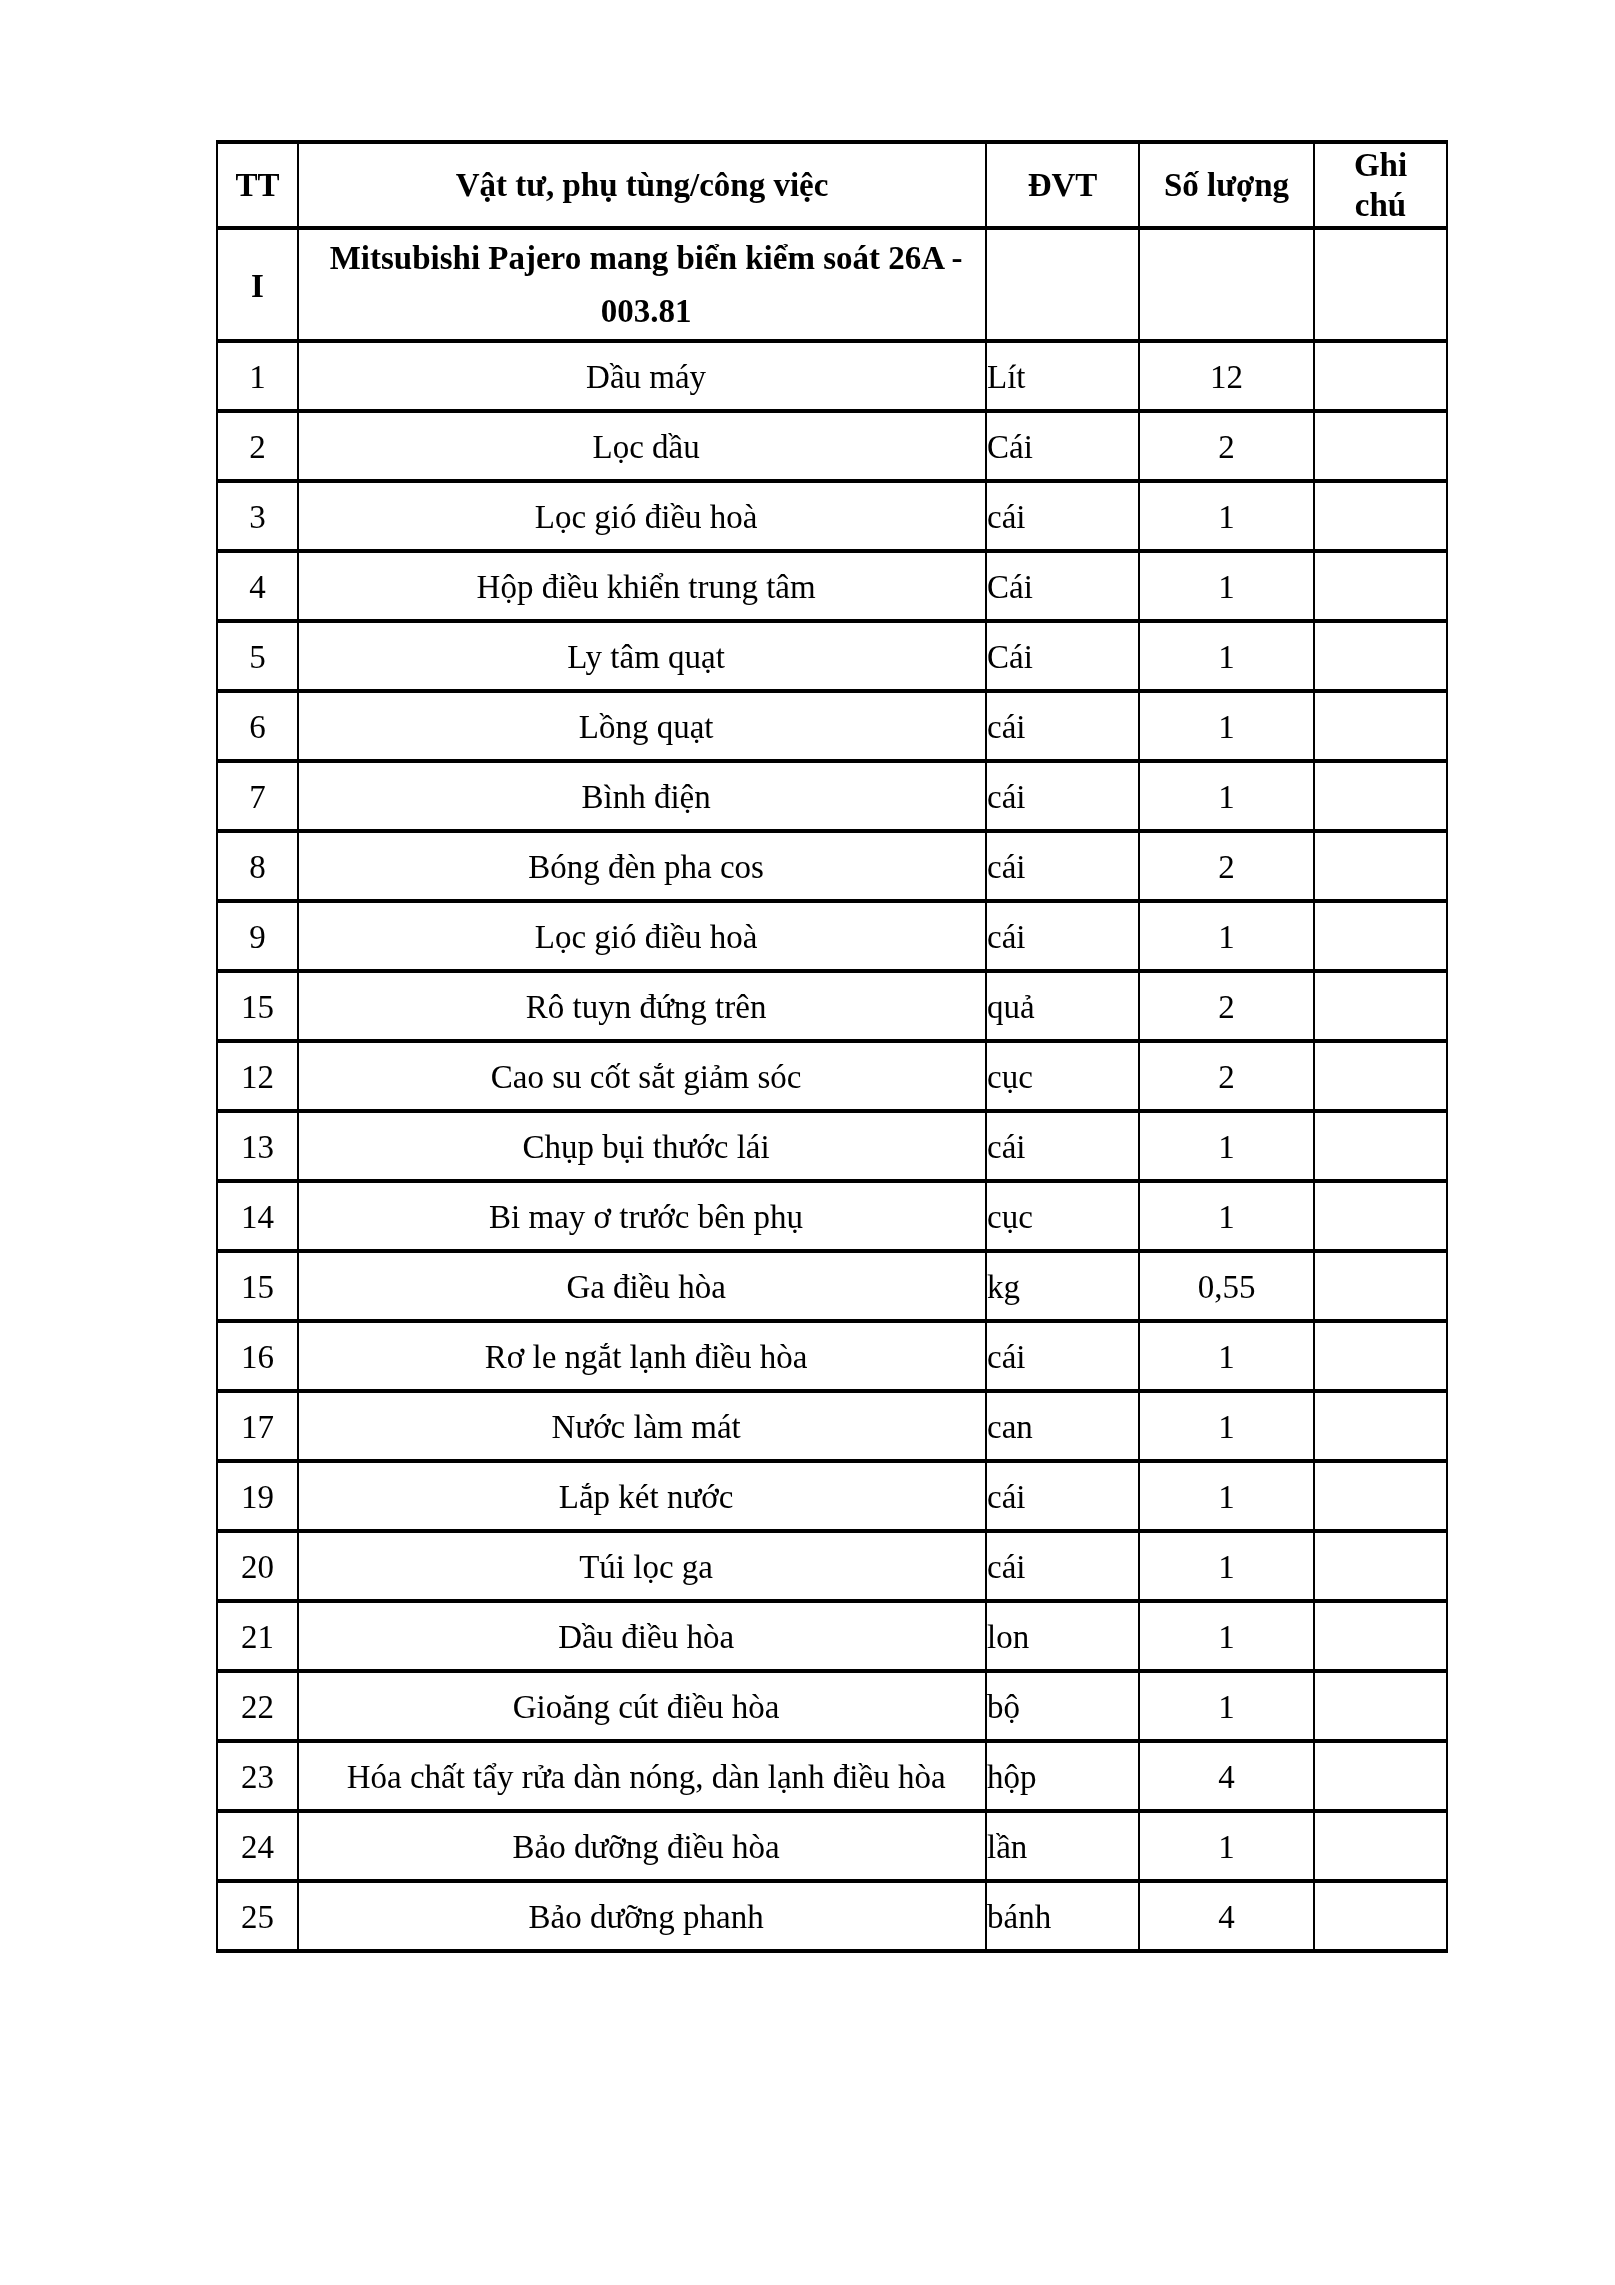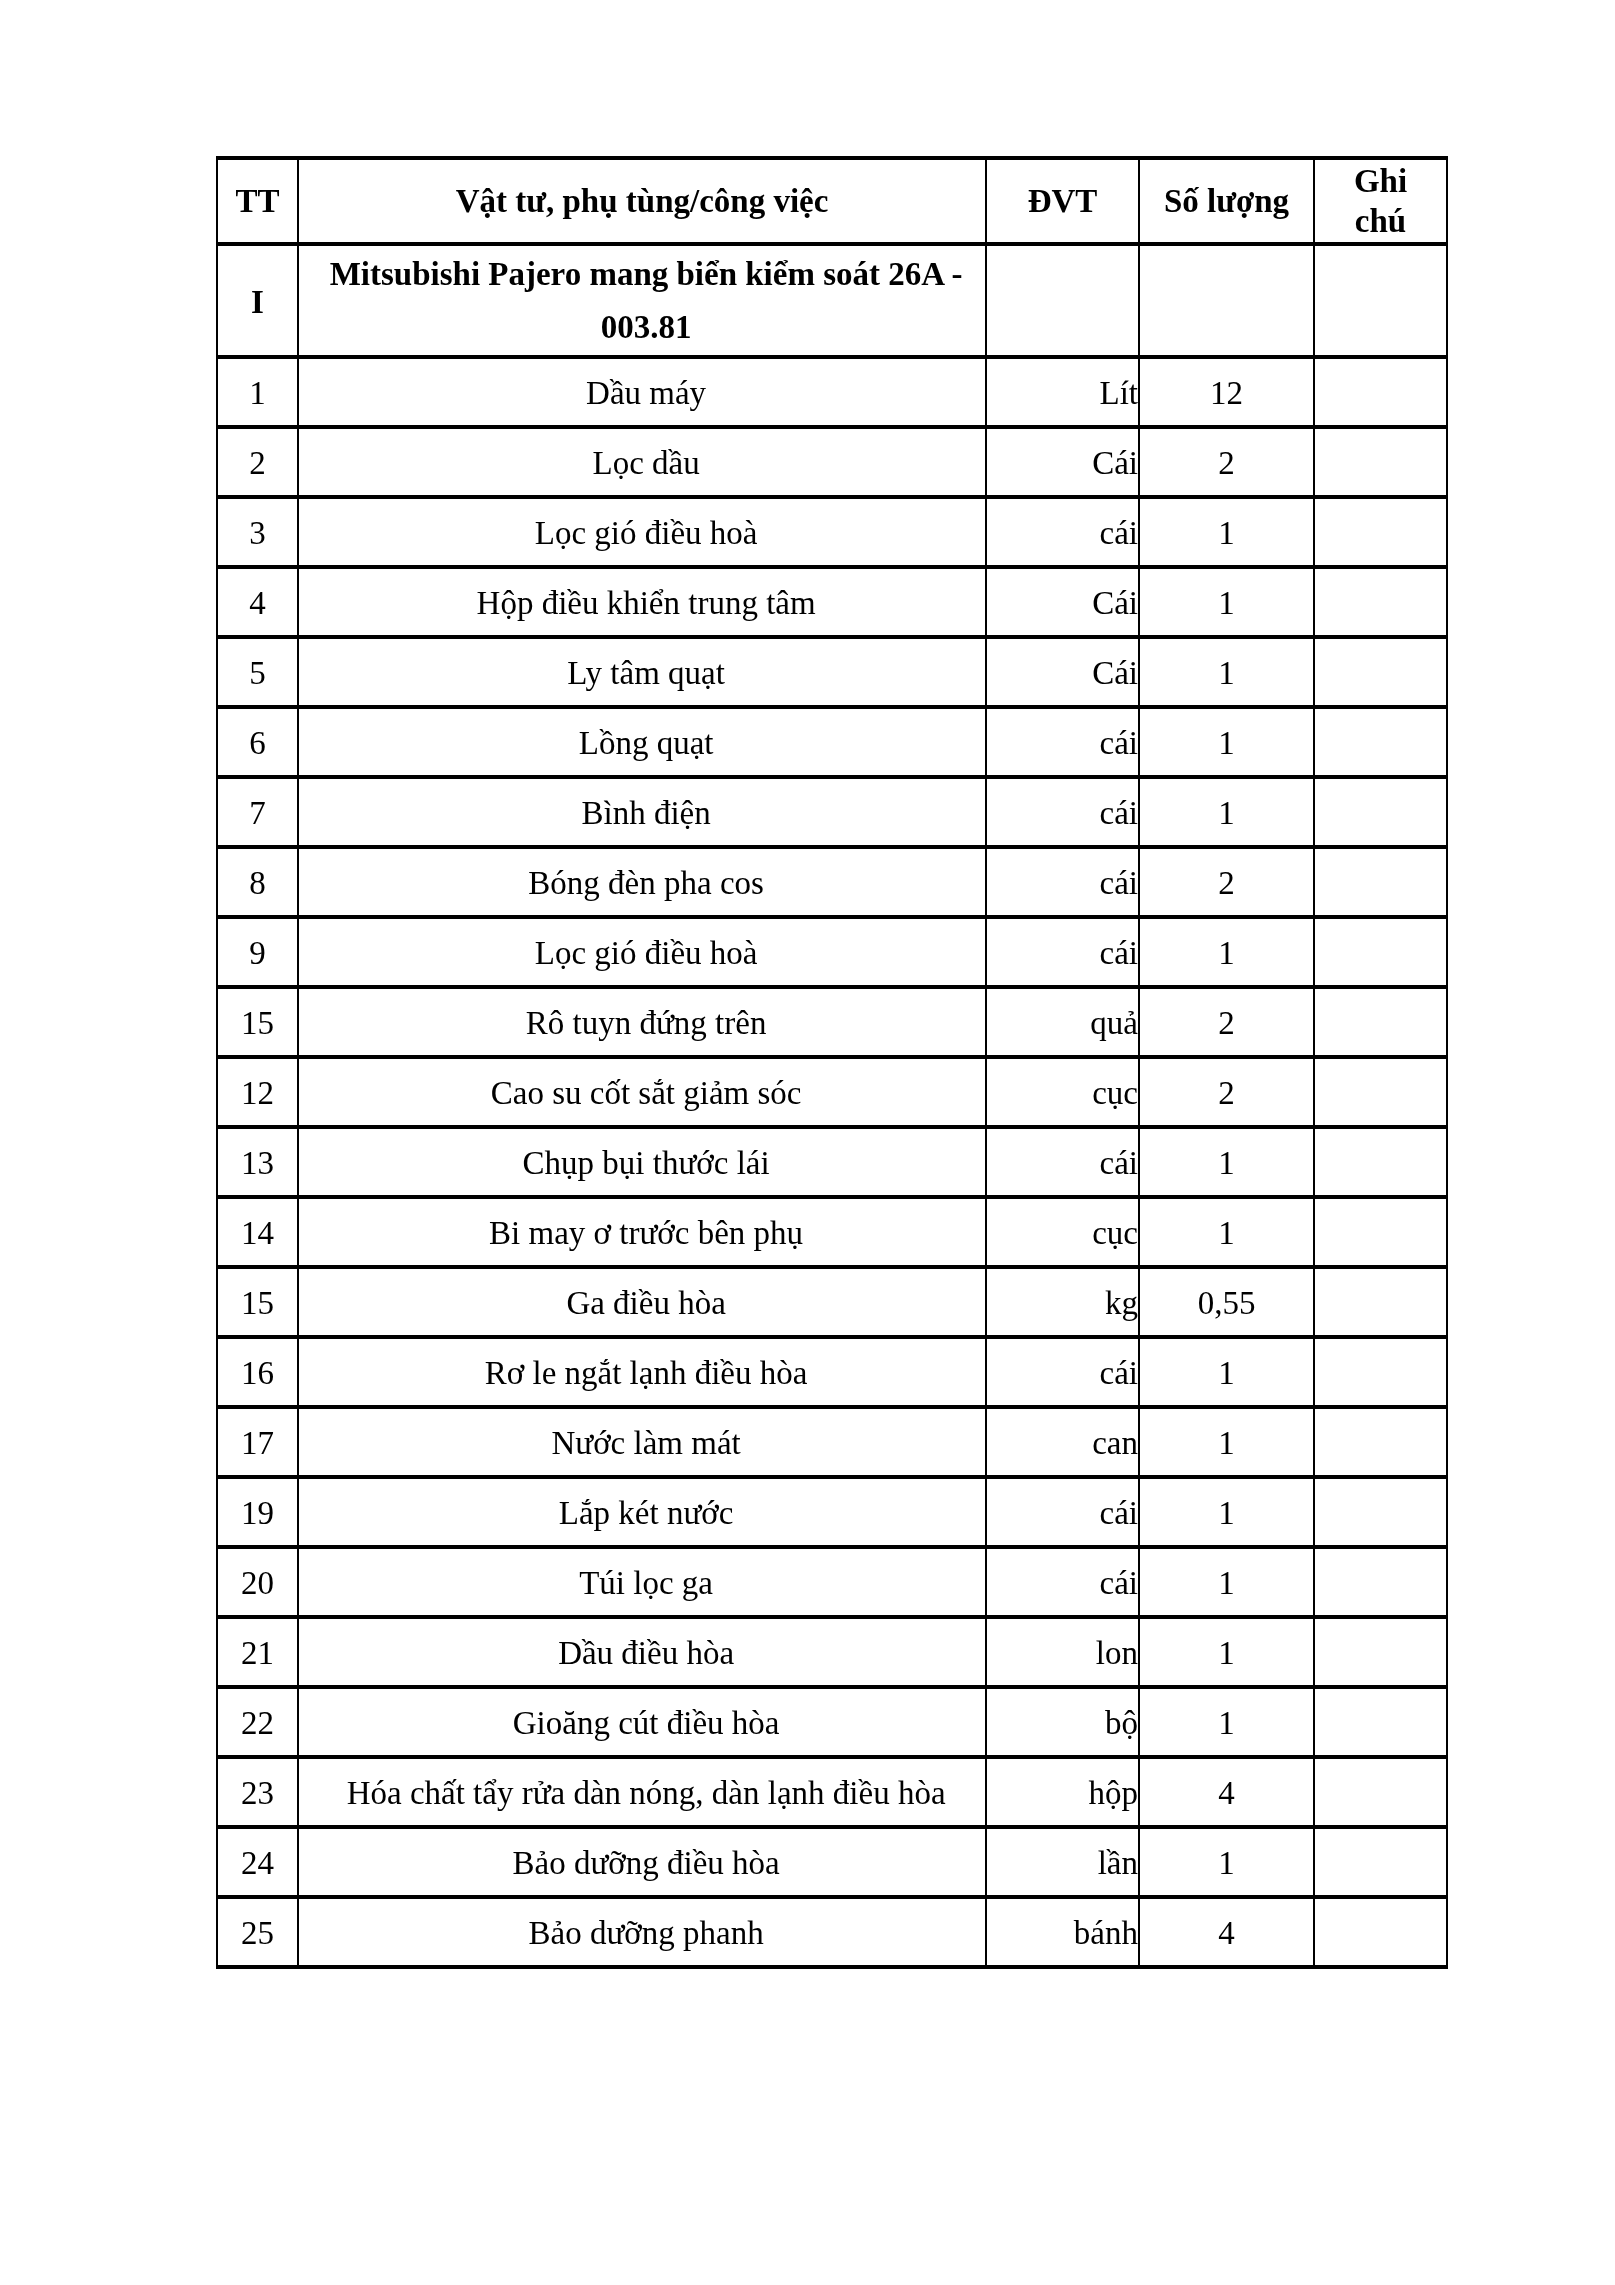--- a/index.html
+++ b/index.html
@@ -12,21 +12,21 @@
     color: var(--text, #000);
   }
   .page {
     position: absolute;
     inset: 0;
     background: var(--page-bg, #fff);
   }
   table.doc-table {
     position: absolute;
     left: 216px;
-    top: 156px;
+    top: 140px;
     width: 1230px;
     border-collapse: collapse;
     table-layout: fixed;
     font-size: 33px;
     color: var(--text, #000);
   }
   .doc-table th, .doc-table td {
     border: 2.7px solid var(--border, #000);
     border-top-width: 4.5px;
     border-bottom-width: 4.5px;
@@ -41,21 +41,21 @@
     line-height: 1.22;
     padding: 0 11px;
   }
   tbody tr { height: 70px; }
   tbody tr.group-row { height: 110px; }
   
   tbody tr:nth-child(25) { height: 96px; }
   tbody tr:nth-child(26) { height: 73px; }
   .cell-tt   { text-align: center; padding-top: 3.6px; }
   .cell-item { text-align: center; padding: 3.6px 5.4px 0 13.6px; }
-  .cell-unit { text-align: right; padding-top: 3.6px; }
+  .cell-unit { text-align: left; padding-top: 3.6px; }
   .cell-qty  { text-align: center; padding-top: 3.6px; }
   .cell-note { }
   .group-row td { font-weight: 700; }
   .group-row .cell-item { line-height: 1.62; padding-top: 1.8px; }
 </style>
 </head>
 <body>
 
 <div class="page">
   <table class="doc-table">

